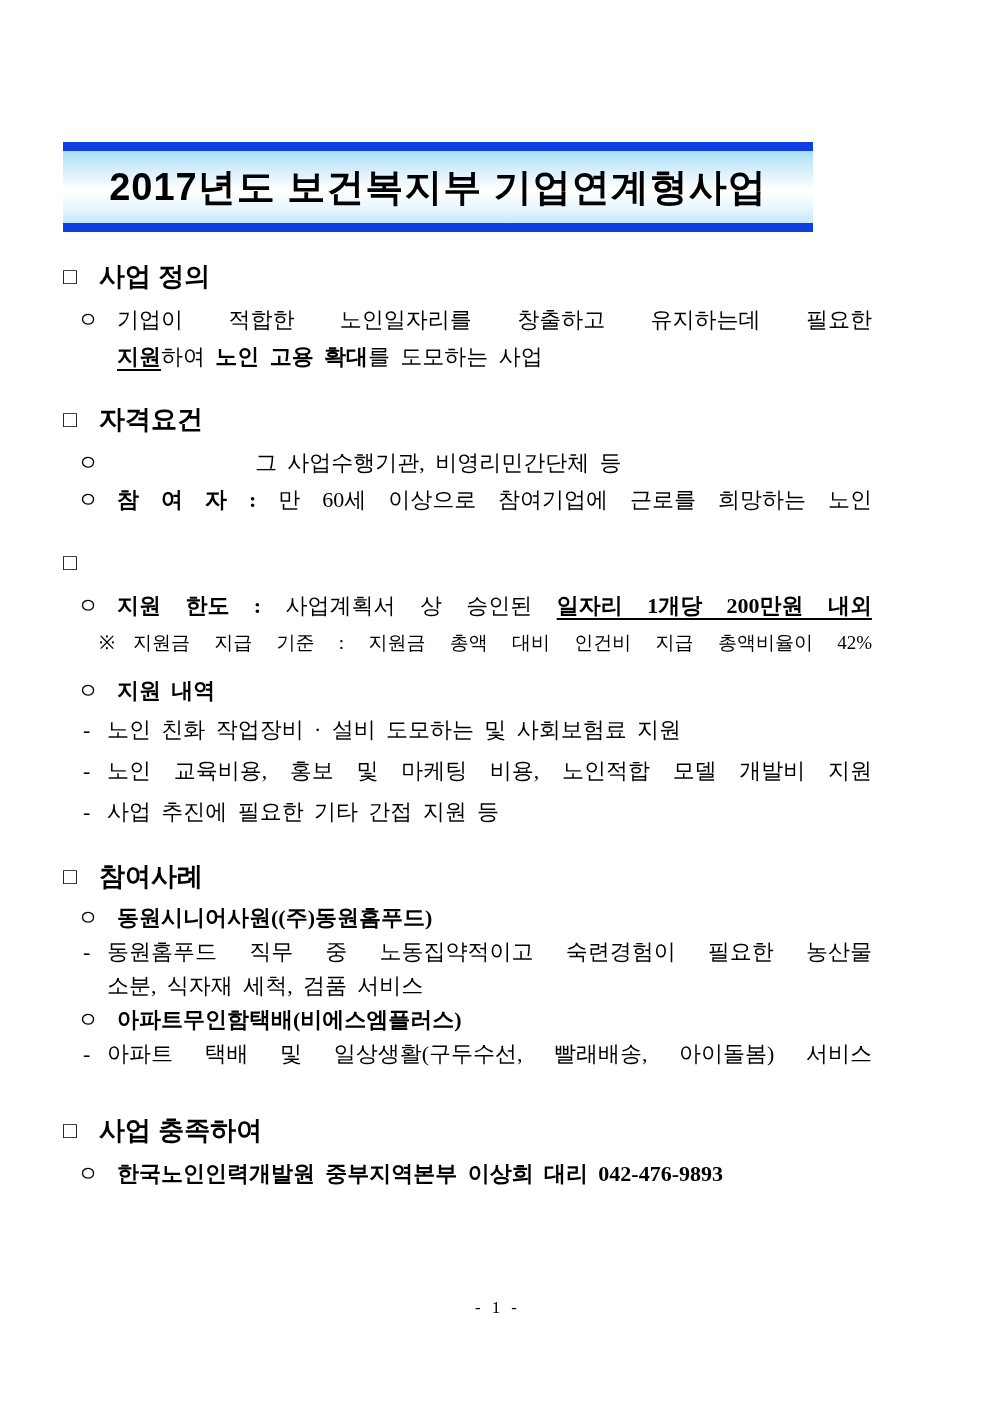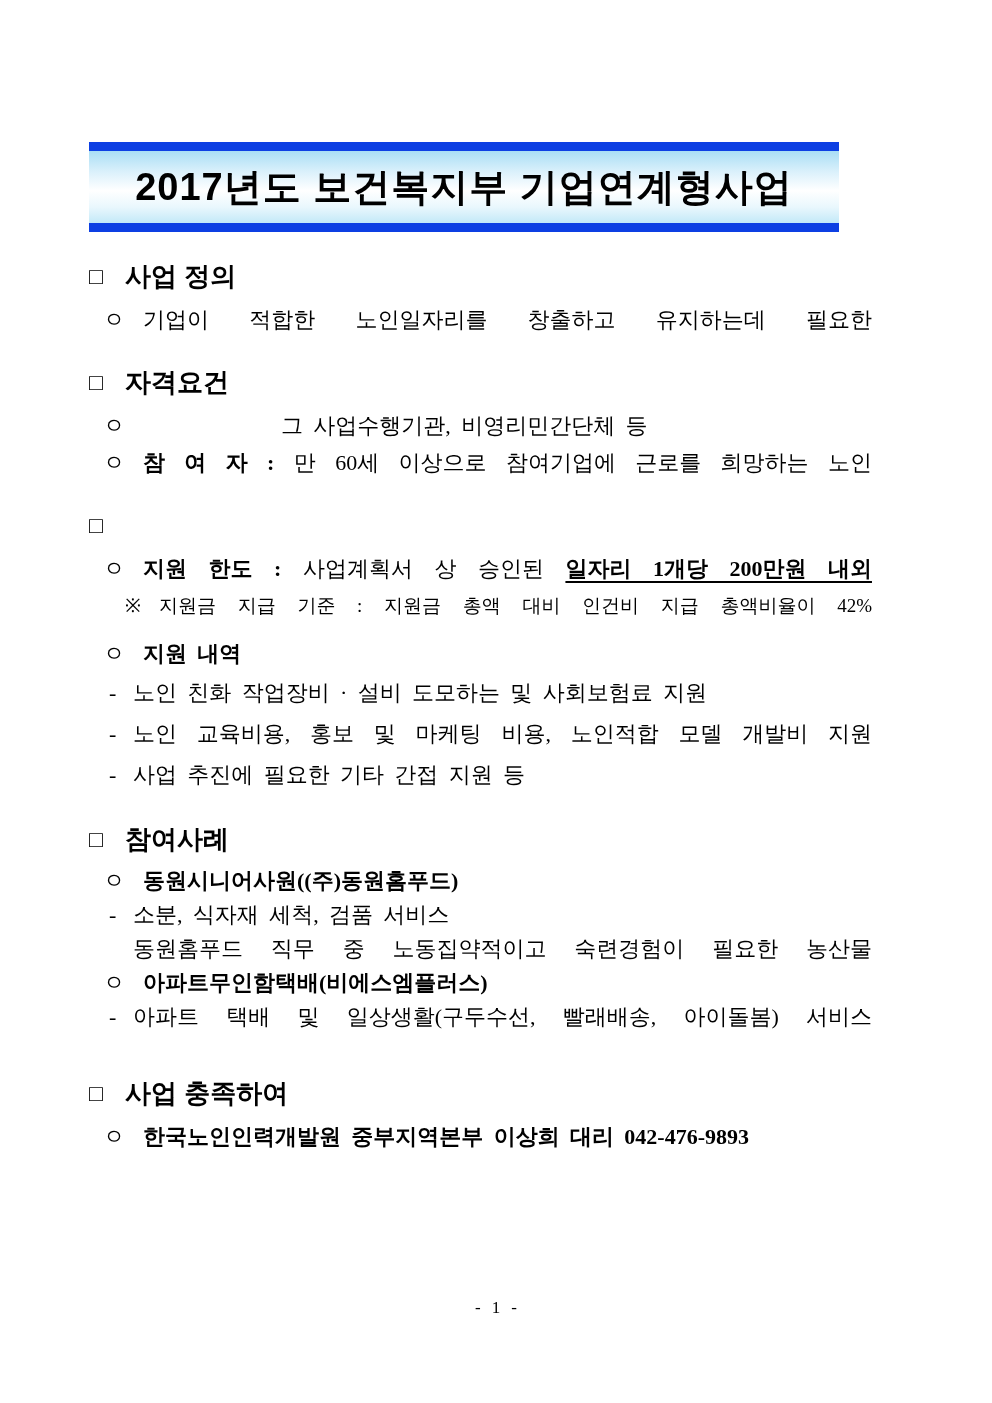--- a/index.html
+++ b/index.html
@@ -7,21 +7,21 @@
     margin: 0; padding: 0;
     width: 992px; height: 1403px;
     background: #ffffff;
     color: #000000;
     font-family: "Liberation Serif", "DejaVu Serif", serif;
     overflow: hidden;
   }
   .page {
     position: relative;
     width: 992px; height: 1403px;
-    padding: 142px 120px 0 89px;
+    padding: 142px 120px 0 63px;
   }
 
   
   .banner { width: 750px; }
   .banner-bar {
     height: 9px;
     background: #0d3fe3;
   }
   .banner-body {
     height: 72px;
@@ -120,20 +120,21 @@
 
   <div class="section">
     <div class="sec-heading">
       <span class="sq-bullet">□</span>
       <span>사업 정의</span>
     </div>
     <div class="row">
       <span class="b-circle">ㅇ</span>
       <div class="row-text">
         <div class="line justify">기업이 적합한 노인일자리를 창출하고 유지하는데 필요한</div>
+        <div class="line"><span class="bold ul">지원</span><span>하여</span> <span class="bold">노인 고용 확대</span><span>를 도모하는 사업</span></div>
       </div>
     </div>
   </div>
 
   <div class="section">
     <div class="sec-heading">
       <span class="sq-bullet">□</span>
       <span>자격요건</span>
     </div>
     <div class="row">
@@ -199,22 +200,22 @@
     </div>
     <div class="row">
       <span class="b-circle">ㅇ</span>
       <div class="row-text">
         <div class="line bold">동원시니어사원((주)동원홈푸드)</div>
       </div>
     </div>
     <div class="dash-row">
       <span class="b-dash">-</span>
       <div class="row-text">
+        <div class="line justify">동원홈푸드 직무 중 노동집약적이고 숙련경험이 필요한 농산물</div>
         <div class="line">소분, 식자재 세척, 검품 서비스</div>
-        <div class="line justify">동원홈푸드 직무 중 노동집약적이고 숙련경험이 필요한 농산물</div>
       </div>
     </div>
     <div class="row">
       <span class="b-circle">ㅇ</span>
       <div class="row-text">
         <div class="line bold">아파트무인함택배(비에스엠플러스)</div>
       </div>
     </div>
     <div class="dash-row">
       <span class="b-dash">-</span>

